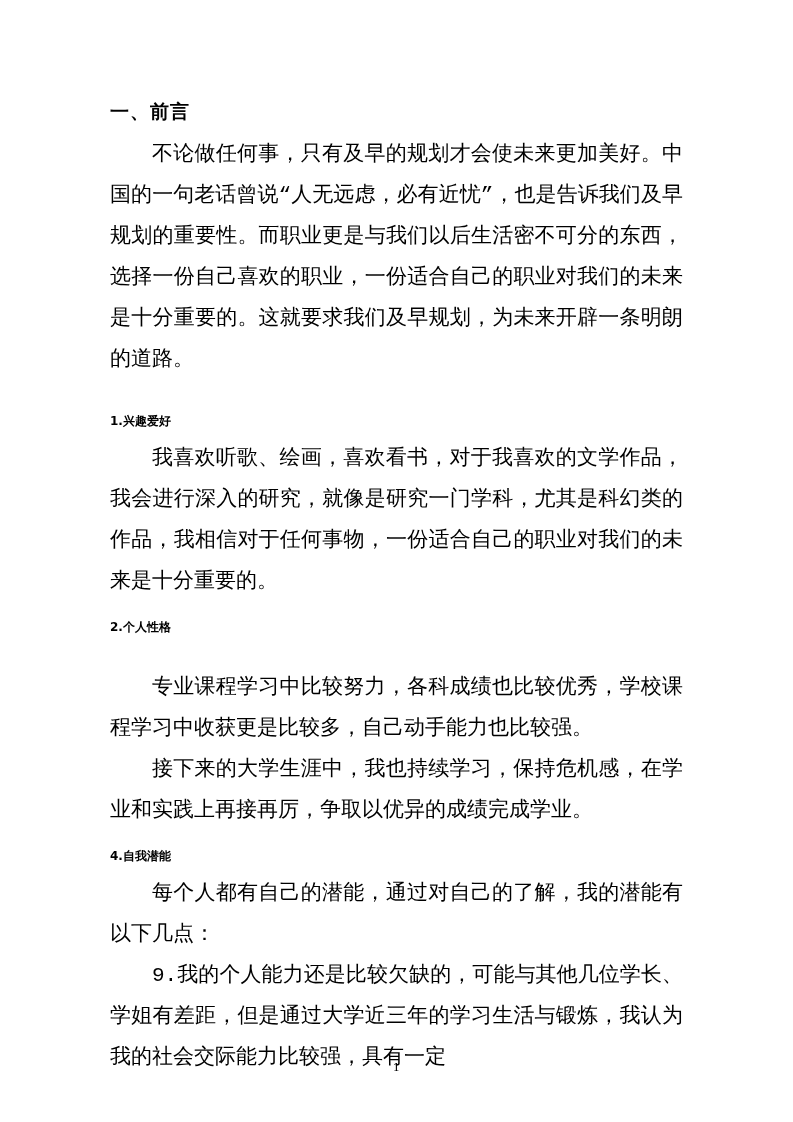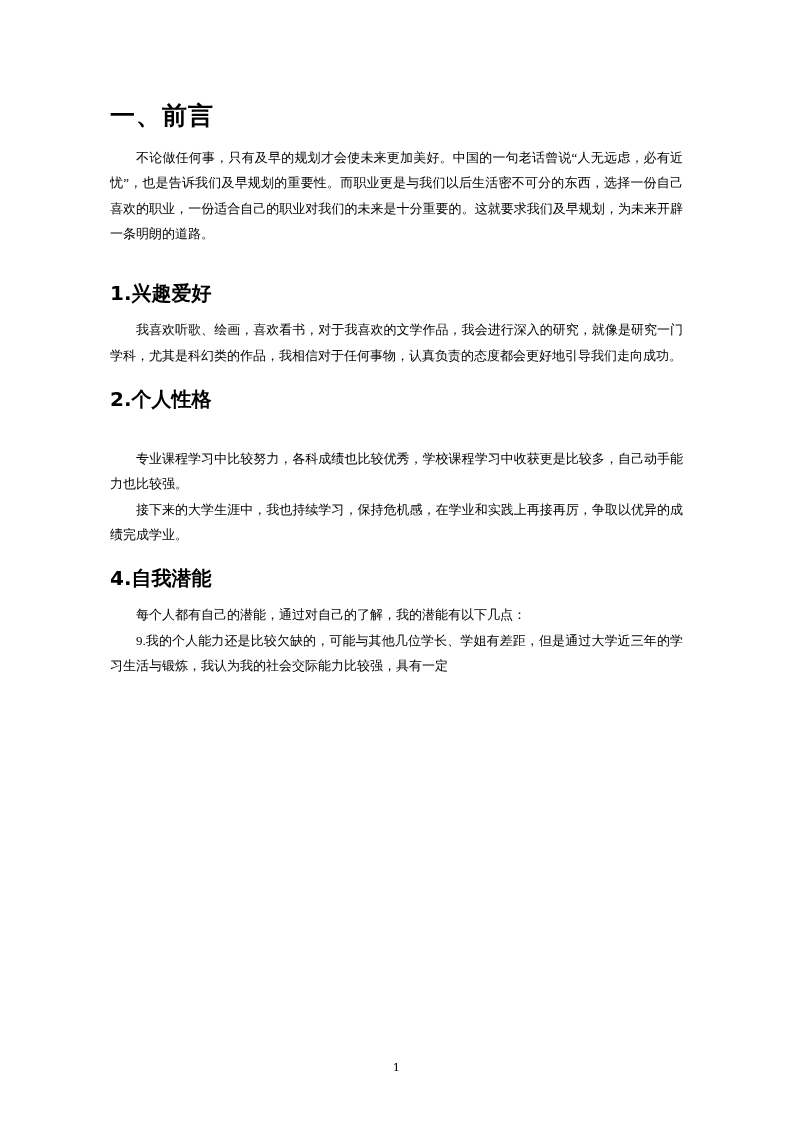--- a/index.html
+++ b/index.html
@@ -20,38 +20,38 @@
     width: 793px;
     height: 1122px;
     padding: 96px 110px 70px 110px;
     position: relative;
   }
   .content {
     width: 100%;
   }
   h1.heading {
     font-family: "DejaVu Sans", "Liberation Sans", sans-serif;
-    font-size: 25px;
+    font-size: 19px;
     font-weight: bold;
     letter-spacing: 1px;
     margin: 0 0 0 0;
     padding: 0;
     line-height: 1.6;
   }
   h2.subheading {
     font-family: "DejaVu Sans", "Liberation Sans", sans-serif;
-    font-size: 20px;
+    font-size: 12px;
     font-weight: bold;
     margin: 0;
     padding: 0;
     line-height: 1.6;
   }
   p.para {
-    font-family: Liberation Serif, serif;
-    font-size: 13px;
+    font-family: Liberation Mono, monospace;
+    font-size: 21px;
     line-height: 1.95;
     margin: 0;
     padding: 0;
     text-align: justify;
     text-justify: inter-ideograph;
     text-indent: 2em;
   }
   .gap-after-h1 { height: 9px; }
   .gap-before-h1-2 { height: 16px; }
   .gap-after-h2 { height: 8px; }
@@ -75,21 +75,21 @@
 
     <h1 class="heading">一、前言</h1>
     <div class="gap-after-h1"></div>
     <p class="para">不论做任何事，只有及早的规划才会使未来更加美好。中国的一句老话曾说“人无远虑，必有近忧”，也是告诉我们及早规划的重要性。而职业更是与我们以后生活密不可分的东西，选择一份自己喜欢的职业，一份适合自己的职业对我们的未来是十分重要的。这就要求我们及早规划，为未来开辟一条明朗的道路。</p>
 
     <div class="gap-before-h1-2"></div>
 
     <div class="gap-before-h2"></div>
     <h2 class="subheading">1.兴趣爱好</h2>
     <div class="gap-after-h2"></div>
-    <p class="para">我喜欢听歌、绘画，喜欢看书，对于我喜欢的文学作品，我会进行深入的研究，就像是研究一门学科，尤其是科幻类的作品，我相信对于任何事物，认真负责的态度都会更好地引导我们走向成功。</p>
+    <p class="para">我喜欢听歌、绘画，喜欢看书，对于我喜欢的文学作品，我会进行深入的研究，就像是研究一门学科，尤其是科幻类的作品，我相信对于任何事物，一份适合自己的职业对我们的未来是十分重要的。</p>
 
     <div class="gap-before-h2"></div>
     <h2 class="subheading">2.个人性格</h2>
     <div class="gap-after-h2"></div>
 
     <div class="gap-before-h2"></div>
     <div class="gap-after-h2"></div>
     <p class="para">专业课程学习中比较努力，各科成绩也比较优秀，学校课程学习中收获更是比较多，自己动手能力也比较强。</p>
     <p class="para">接下来的大学生涯中，我也持续学习，保持危机感，在学业和实践上再接再厉，争取以优异的成绩完成学业。</p>
 

